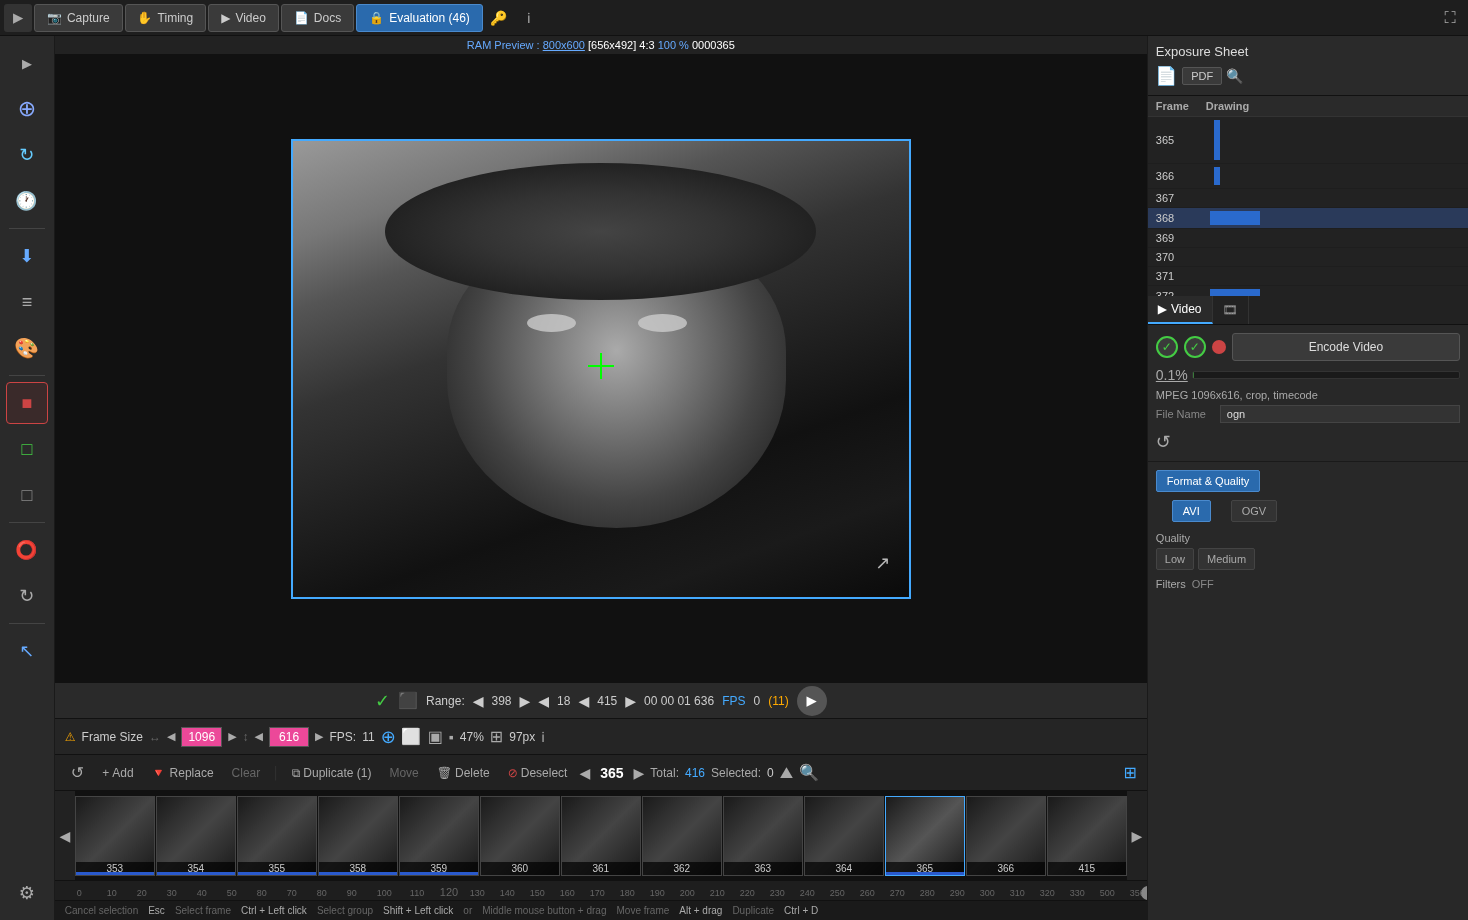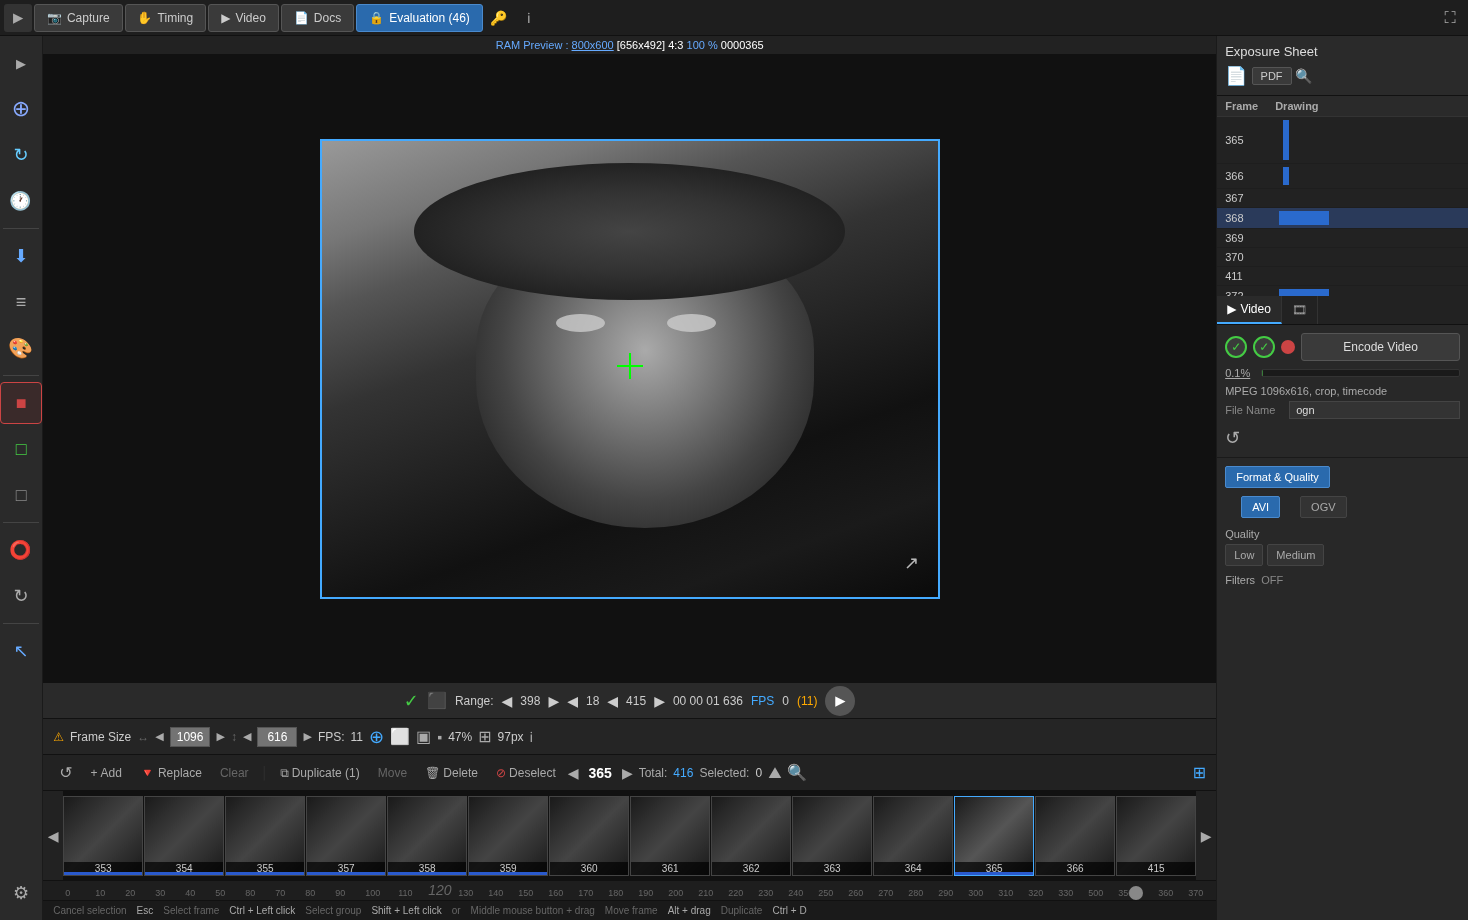--- a/index.html
+++ b/index.html
@@ -41,21 +41,21 @@
     .transport-btn { background: transparent; border: none; color: #ccc; cursor: pointer; font-size: 14px; }
     .check-green { color: #4c4; font-size: 18px; }
     .range-icon { color: #fa0; font-size: 16px; }
     .fps-label { color: #4af; }
     .bracket-num { color: #fa0; }
     .play-btn { width: 30px; height: 30px; background: #555; border: none; border-radius: 50%; color: #fff; cursor: pointer; display: flex; align-items: center; justify-content: center; }
 
     
     #frame-bar { background: #252525; height: 36px; display: flex; align-items: center; gap: 6px; padding: 0 10px; border-top: 1px solid #111; font-size: 12px; }
     .warn-icon { color: #fa0; }
-    .frame-num { background: #737373; border: 1px solid #555; color: #fff; padding: 2px 6px; min-width: 40px; text-align: center; }
+    .frame-num { background: #ec4899; border: 1px solid #555; color: #fff; padding: 2px 6px; min-width: 40px; text-align: center; }
     .frame-arrow { background: transparent; border: none; color: #aaa; cursor: pointer; font-size: 11px; }
 
     
     #edit-bar { background: #222; height: 36px; display: flex; align-items: center; gap: 6px; padding: 0 10px; border-top: 1px solid #111; }
     .edit-btn { background: transparent; border: none; color: #aaa; cursor: pointer; font-size: 12px; display: flex; align-items: center; gap: 3px; padding: 3px 6px; border-radius: 3px; }
     .frame-counter { font-size: 14px; font-weight: bold; color: #fff; margin: 0 4px; }
     .total-label { color: #aaa; }
     .total-val { color: #4af; }
     .selected-label { color: #aaa; }
 
@@ -101,21 +101,21 @@
 
     
     #encode-section { padding: 8px; border-bottom: 1px solid #1a1a1a; }
     .encode-row { display: flex; align-items: center; gap: 6px; margin-bottom: 6px; }
     .check-circle { width: 22px; height: 22px; background: #3a3a3a; border-radius: 50%; display: flex; align-items: center; justify-content: center; color: #4c4; font-size: 12px; border: 2px solid #4c4; }
     .red-circle { width: 14px; height: 14px; background: #c44; border-radius: 50%; }
     .encode-btn { flex: 1; background: #3a3a3a; border: 1px solid #555; color: #ddd; padding: 6px 12px; cursor: pointer; font-size: 12px; border-radius: 3px; text-align: center; }
 
     
     .progress-wrap { display: flex; align-items: center; gap: 6px; margin-bottom: 6px; }
-    .progress-label { font-size: 11px; color: #aaa; width: 30px; text-decoration: underline; }
+    .progress-label { font-size: 14px; color: #aaa; width: 30px; text-decoration: underline; }
     .progress-bar-bg { flex: 1; height: 8px; background: #1a1a1a; border-radius: 2px; border: 1px solid #333; }
     .progress-bar-fill { height: 100%; background: #3a7a3a; border-radius: 2px; }
 
     
     .info-text { font-size: 11px; color: #aaa; margin-bottom: 4px; }
     .file-row { display: flex; align-items: center; gap: 4px; margin-bottom: 6px; }
     .file-label { color: #888; font-size: 11px; width: 60px; }
     .file-value { color: #ddd; font-size: 11px; flex: 1; background: #333; padding: 2px 6px; border: 1px solid #444; }
 
     
@@ -346,25 +346,20 @@
           <div class="thumb-num">354</div>
           <div style="position:absolute;bottom:0;left:0;right:0;height:3px;background:#2a5acd;"></div>
         </div>
         <div class="thumb">
           <div class="thumb-img" style="background:linear-gradient(135deg,#1a1a1a,#444,#1a1a1a);"></div>
           <div class="thumb-num">355</div>
           <div style="position:absolute;bottom:0;left:0;right:0;height:3px;background:#2a5acd;"></div>
         </div>
         <div class="thumb">
           <div class="thumb-img" style="background:linear-gradient(135deg,#1a1a1a,#444,#1a1a1a);"></div>
-          <div class="thumb-num">357</div>
-          <div style="position:absolute;bottom:0;left:0;right:0;height:3px;background:#2a5acd;"></div>
-        </div>
-        <div class="thumb">
-          <div class="thumb-img" style="background:linear-gradient(135deg,#1a1a1a,#444,#1a1a1a);"></div>
           <div class="thumb-num">358</div>
           <div style="position:absolute;bottom:0;left:0;right:0;height:3px;background:#2a5acd;"></div>
         </div>
         <div class="thumb">
           <div class="thumb-img" style="background:linear-gradient(135deg,#1a1a1a,#444,#1a1a1a);"></div>
           <div class="thumb-num">359</div>
           <div style="position:absolute;bottom:0;left:0;right:0;height:3px;background:#2a5acd;"></div>
         </div>
         <div class="thumb">
           <div class="thumb-img" style="background:linear-gradient(135deg,#1a1a1a,#444,#1a1a1a);"></div>
@@ -410,21 +405,21 @@
         <span style="position:absolute;left:82px;font-size:9px;color:#666;bottom:2px;">20</span>
         <span style="position:absolute;left:112px;font-size:9px;color:#666;bottom:2px;">30</span>
         <span style="position:absolute;left:142px;font-size:9px;color:#666;bottom:2px;">40</span>
         <span style="position:absolute;left:172px;font-size:9px;color:#666;bottom:2px;">50</span>
         <span style="position:absolute;left:202px;font-size:9px;color:#666;bottom:2px;">80</span>
         <span style="position:absolute;left:232px;font-size:9px;color:#666;bottom:2px;">70</span>
         <span style="position:absolute;left:262px;font-size:9px;color:#666;bottom:2px;">80</span>
         <span style="position:absolute;left:292px;font-size:9px;color:#666;bottom:2px;">90</span>
         <span style="position:absolute;left:322px;font-size:9px;color:#666;bottom:2px;">100</span>
         <span style="position:absolute;left:355px;font-size:9px;color:#666;bottom:2px;">110</span>
-        <span style="position:absolute;left:385px;font-size:14px;color:#666;bottom:2px;font-style:italic;">120</span>
+        <span style="position:absolute;left:385px;font-size:11px;color:#666;bottom:2px;">120</span>
         <span style="position:absolute;left:415px;font-size:9px;color:#666;bottom:2px;">130</span>
         <span style="position:absolute;left:445px;font-size:9px;color:#666;bottom:2px;">140</span>
         <span style="position:absolute;left:475px;font-size:9px;color:#666;bottom:2px;">150</span>
         <span style="position:absolute;left:505px;font-size:9px;color:#666;bottom:2px;">160</span>
         <span style="position:absolute;left:535px;font-size:9px;color:#666;bottom:2px;">170</span>
         <span style="position:absolute;left:565px;font-size:9px;color:#666;bottom:2px;">180</span>
         <span style="position:absolute;left:595px;font-size:9px;color:#666;bottom:2px;">190</span>
         <span style="position:absolute;left:625px;font-size:9px;color:#666;bottom:2px;">200</span>
         <span style="position:absolute;left:655px;font-size:9px;color:#666;bottom:2px;">210</span>
         <span style="position:absolute;left:685px;font-size:9px;color:#666;bottom:2px;">220</span>
@@ -515,21 +510,21 @@
           </tr>
           <tr>
             <td class="frame-cell">369</td>
             <td class="drawing-cell"></td>
           </tr>
           <tr>
             <td class="frame-cell">370</td>
             <td class="drawing-cell"></td>
           </tr>
           <tr>
-            <td class="frame-cell">411</td>
+            <td class="frame-cell">371</td>
             <td class="drawing-cell"></td>
           </tr>
           <tr>
             <td class="frame-cell">372</td>
             <td class="drawing-cell">
               <div style="width:50px;height:14px;background:#2a6acd;display:inline-block;vertical-align:middle;margin-left:4px;"></div>
             </td>
           </tr>
         </tbody>
       </table>

